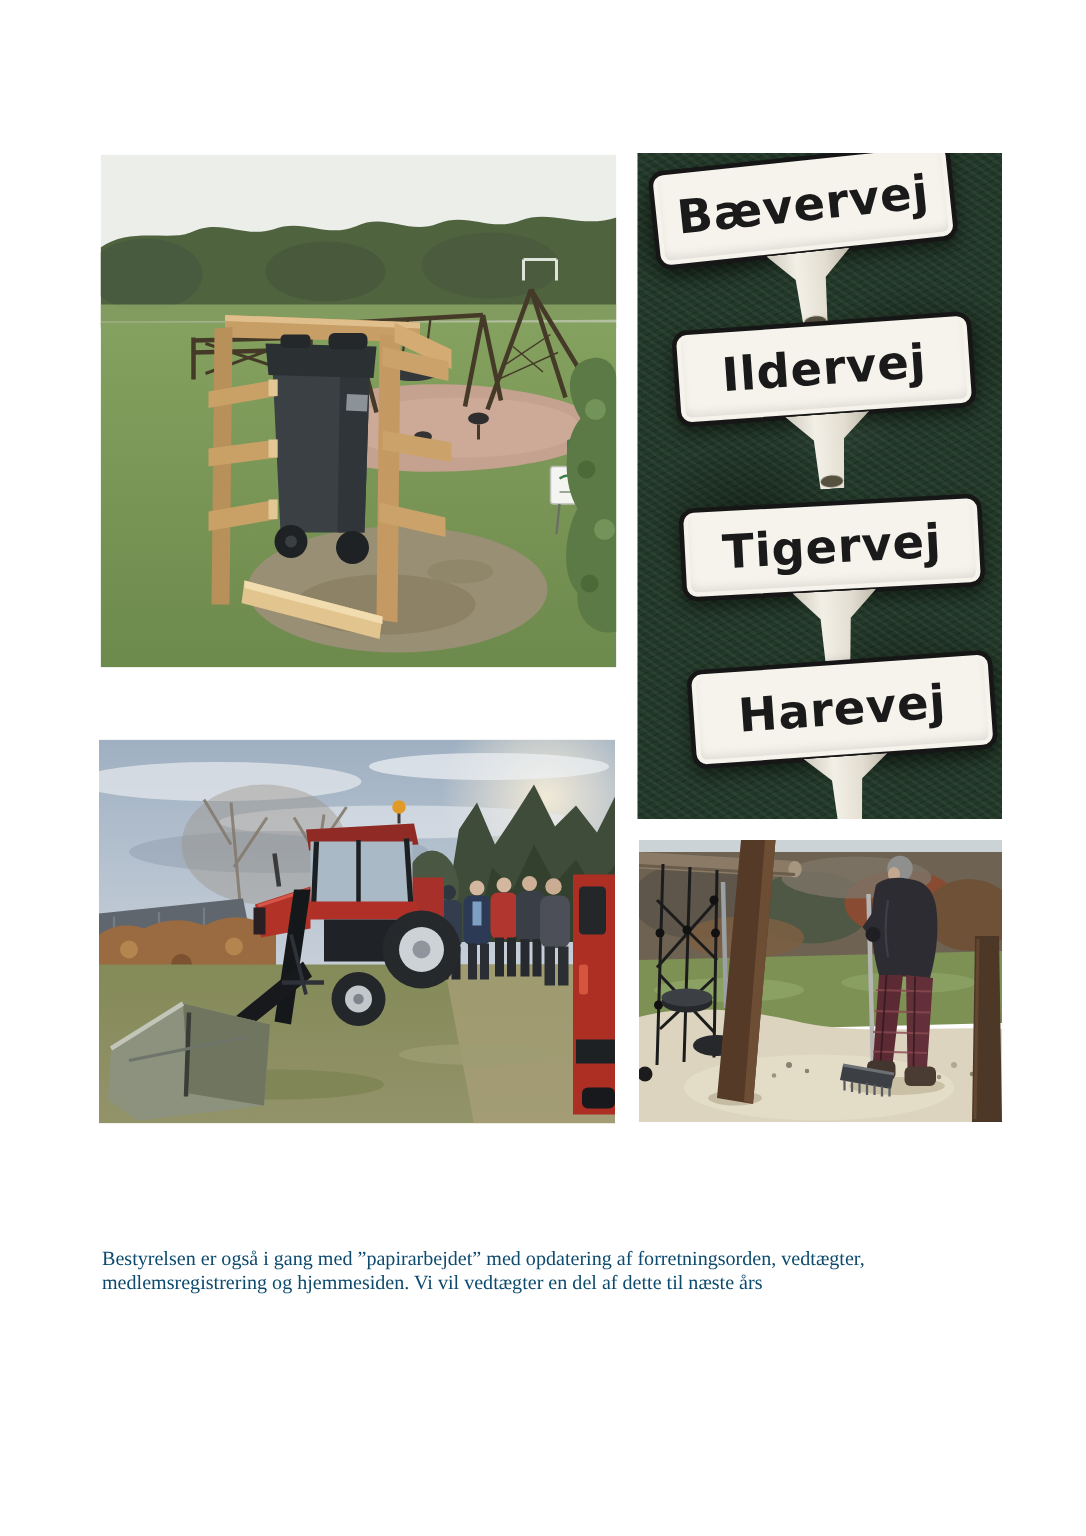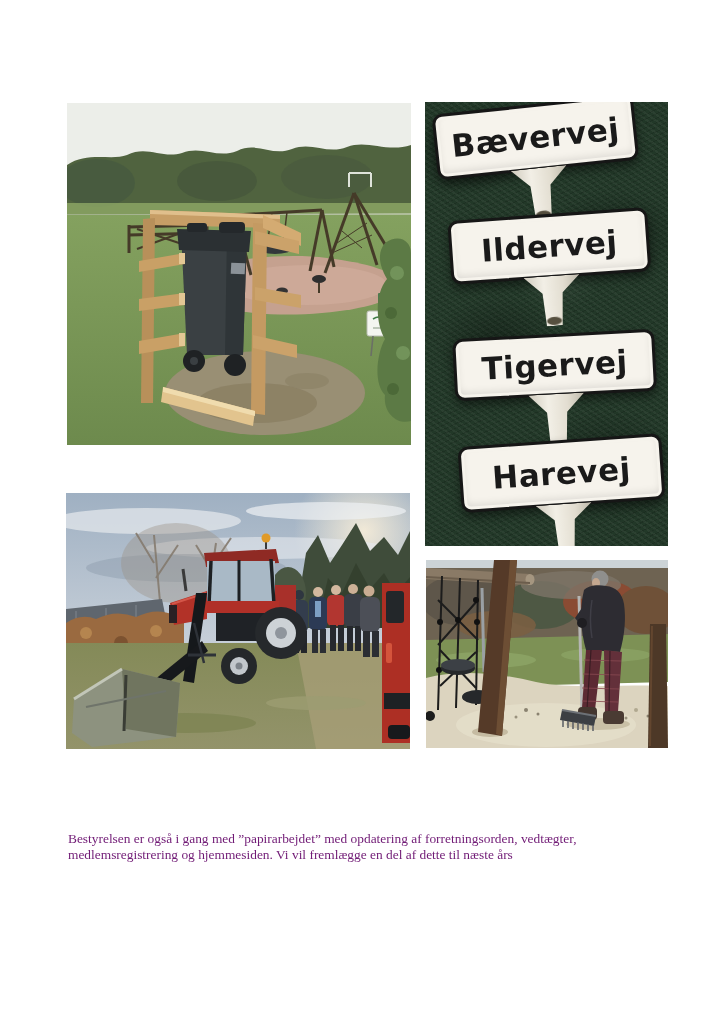--- a/index.html
+++ b/index.html
@@ -41,21 +41,21 @@
     filter:drop-shadow(3px 4px 4px rgba(0,0,0,.45));
   }
   .stem-hole{
     position:absolute;left:50%;bottom:1px;transform:translateX(-50%);
     width:15px;height:8px;border-radius:50%;background:#56503f;
   }
 
   
   .caption{
     position:absolute;left:68px;top:831px;width:602px;
-    font-size:13.4px;line-height:16.4px;color:#701a75;
+    font-size:13.4px;line-height:16.4px;color:#0c4a6e;
   }
 </style>
 </head>
 <body>
 
 <div class="page">
 
   <div class="photo" style="left:67px;top:103px;width:344px;height:342px">
     <svg viewBox="0 0 344 342" preserveAspectRatio="none">
       <defs>
@@ -435,16 +435,16 @@
           <line x1="157" y1="163" x2="157" y2="170"></line>
             <line x1="162" y1="164" x2="162" y2="171"></line>
           <line x1="167" y1="165" x2="167" y2="171"></line>
         </g>
       </g>
     </svg>
   </div>
 
   <div class="caption">
     <div>Bestyrelsen er også i gang med ”papirarbejdet” med opdatering af forretningsorden, vedtægter,</div>
-    <div>medlemsregistrering og hjemmesiden. Vi vil fremlægge en del af dette til næste års</div>
+    <div>medlemsregistrering og hjemmesiden. Vi vil vedtægter en del af dette til næste års</div>
   </div>
 
 </div>
 
 </body></html>

